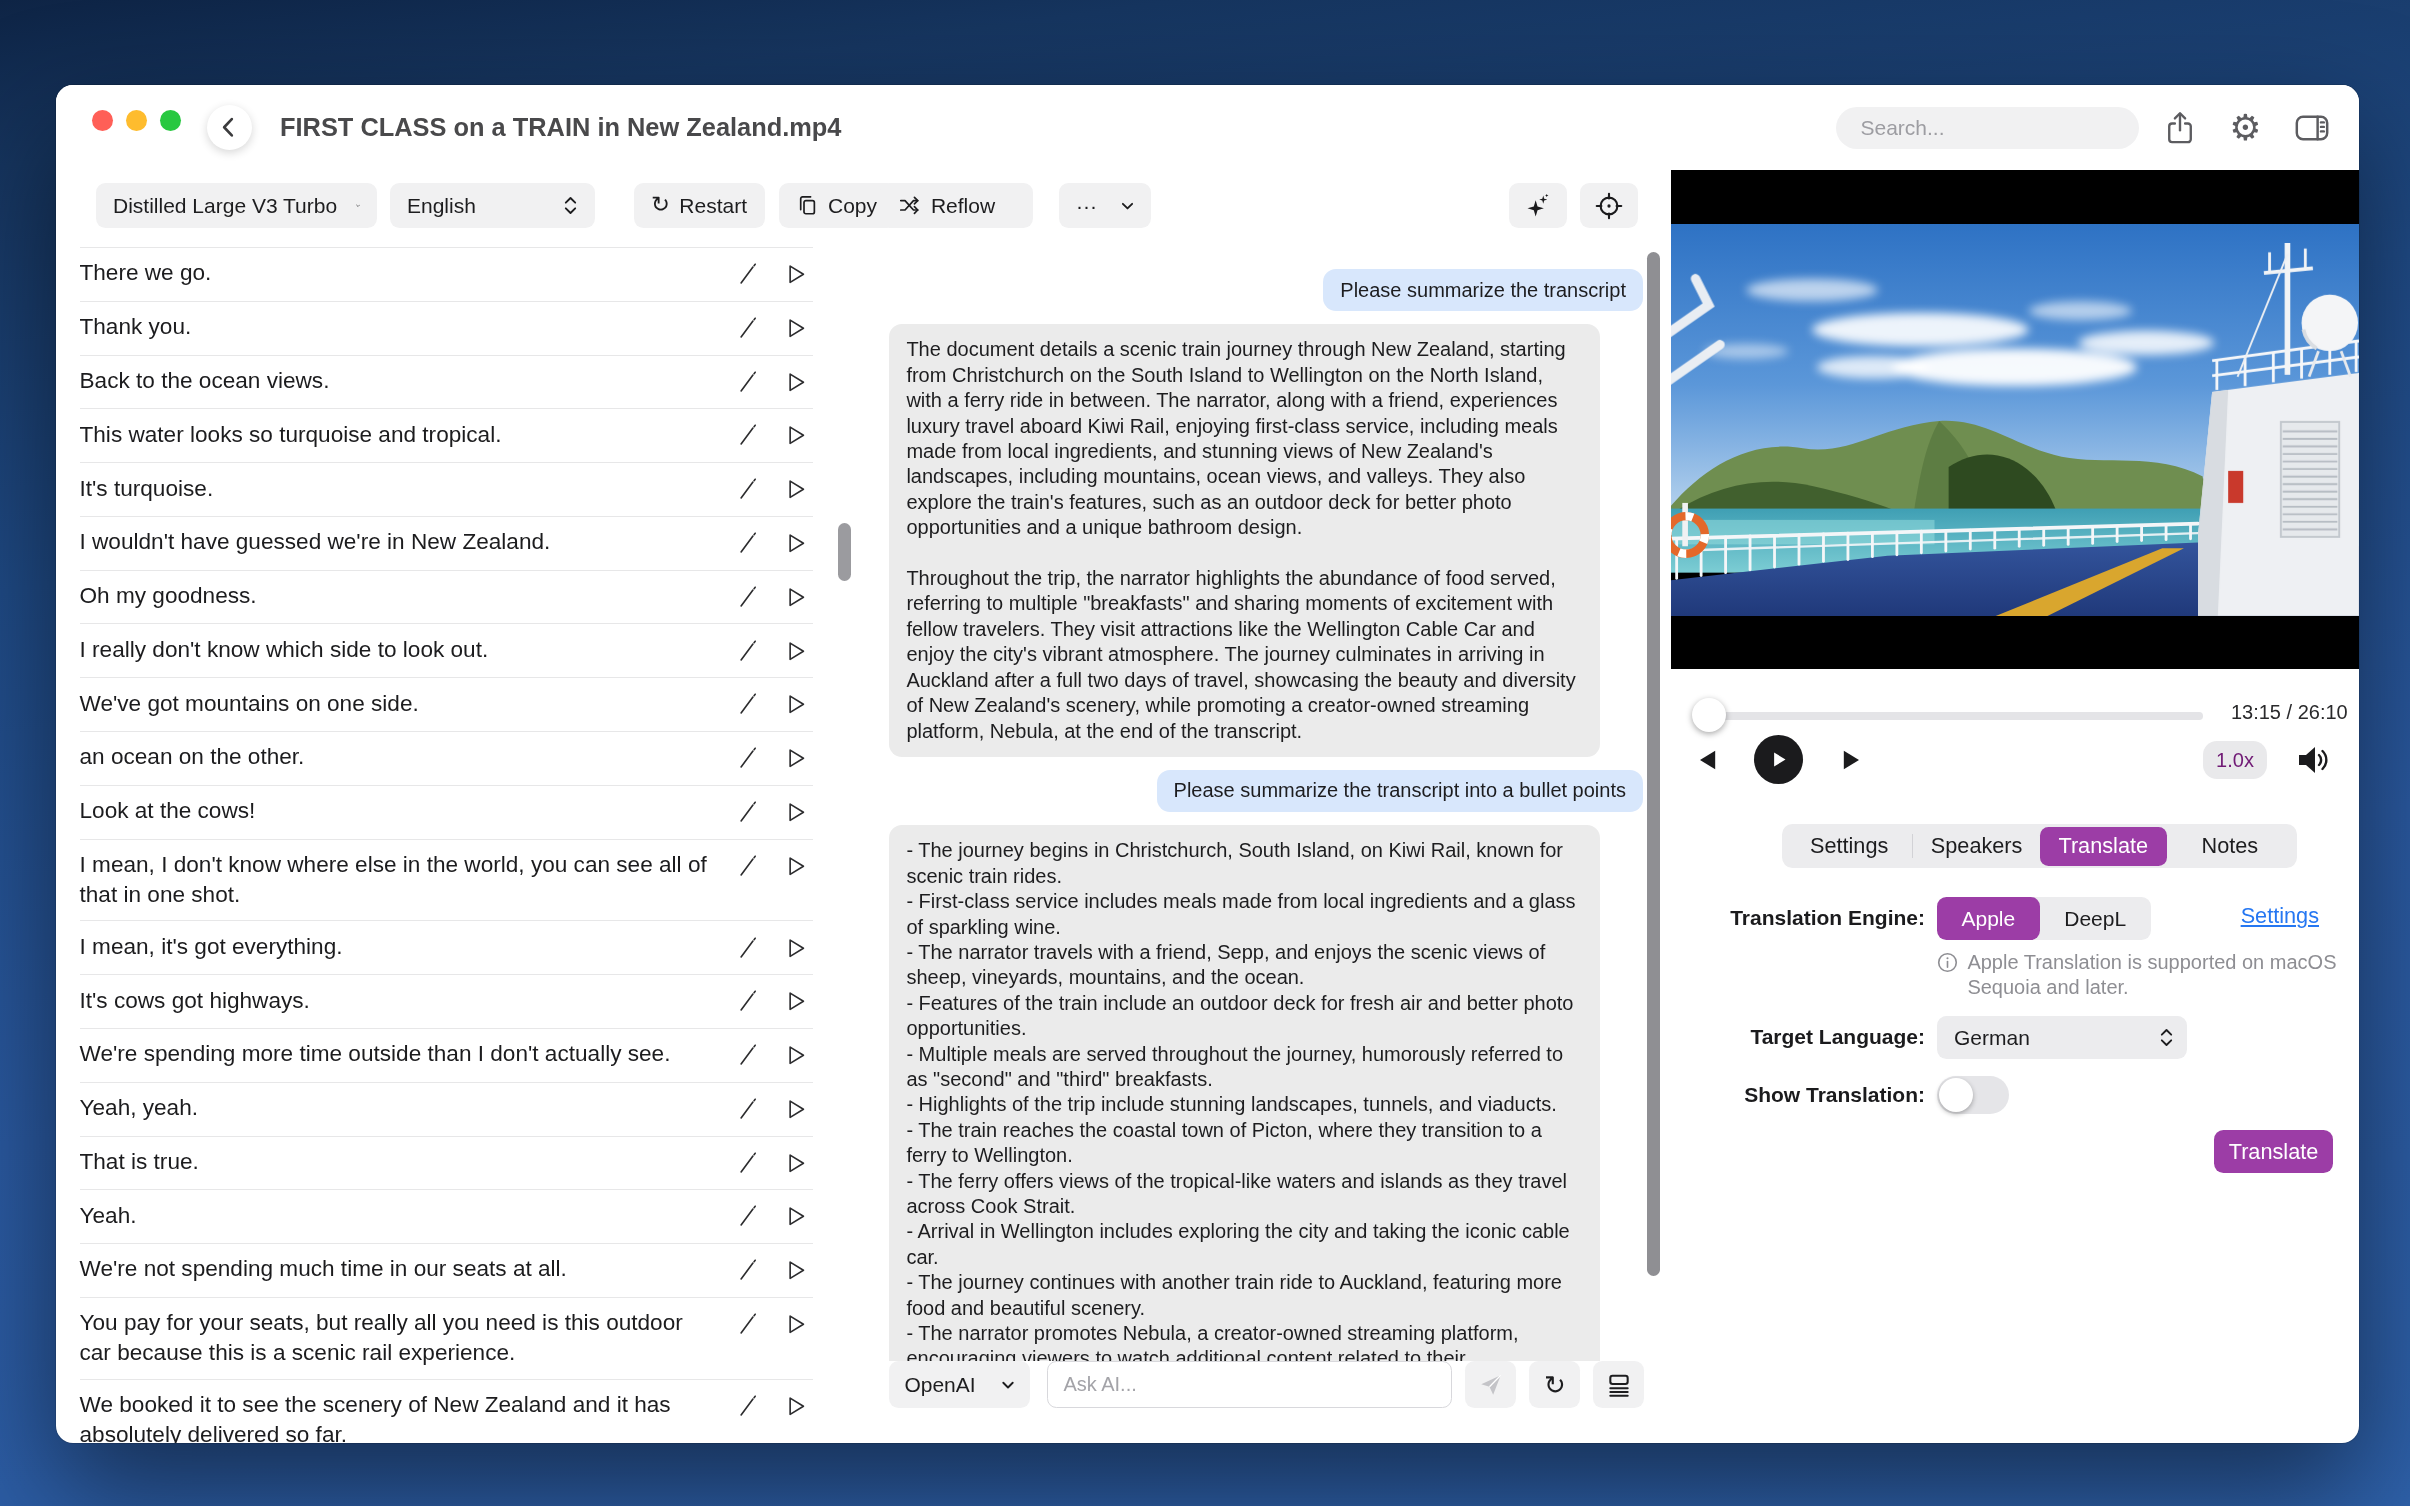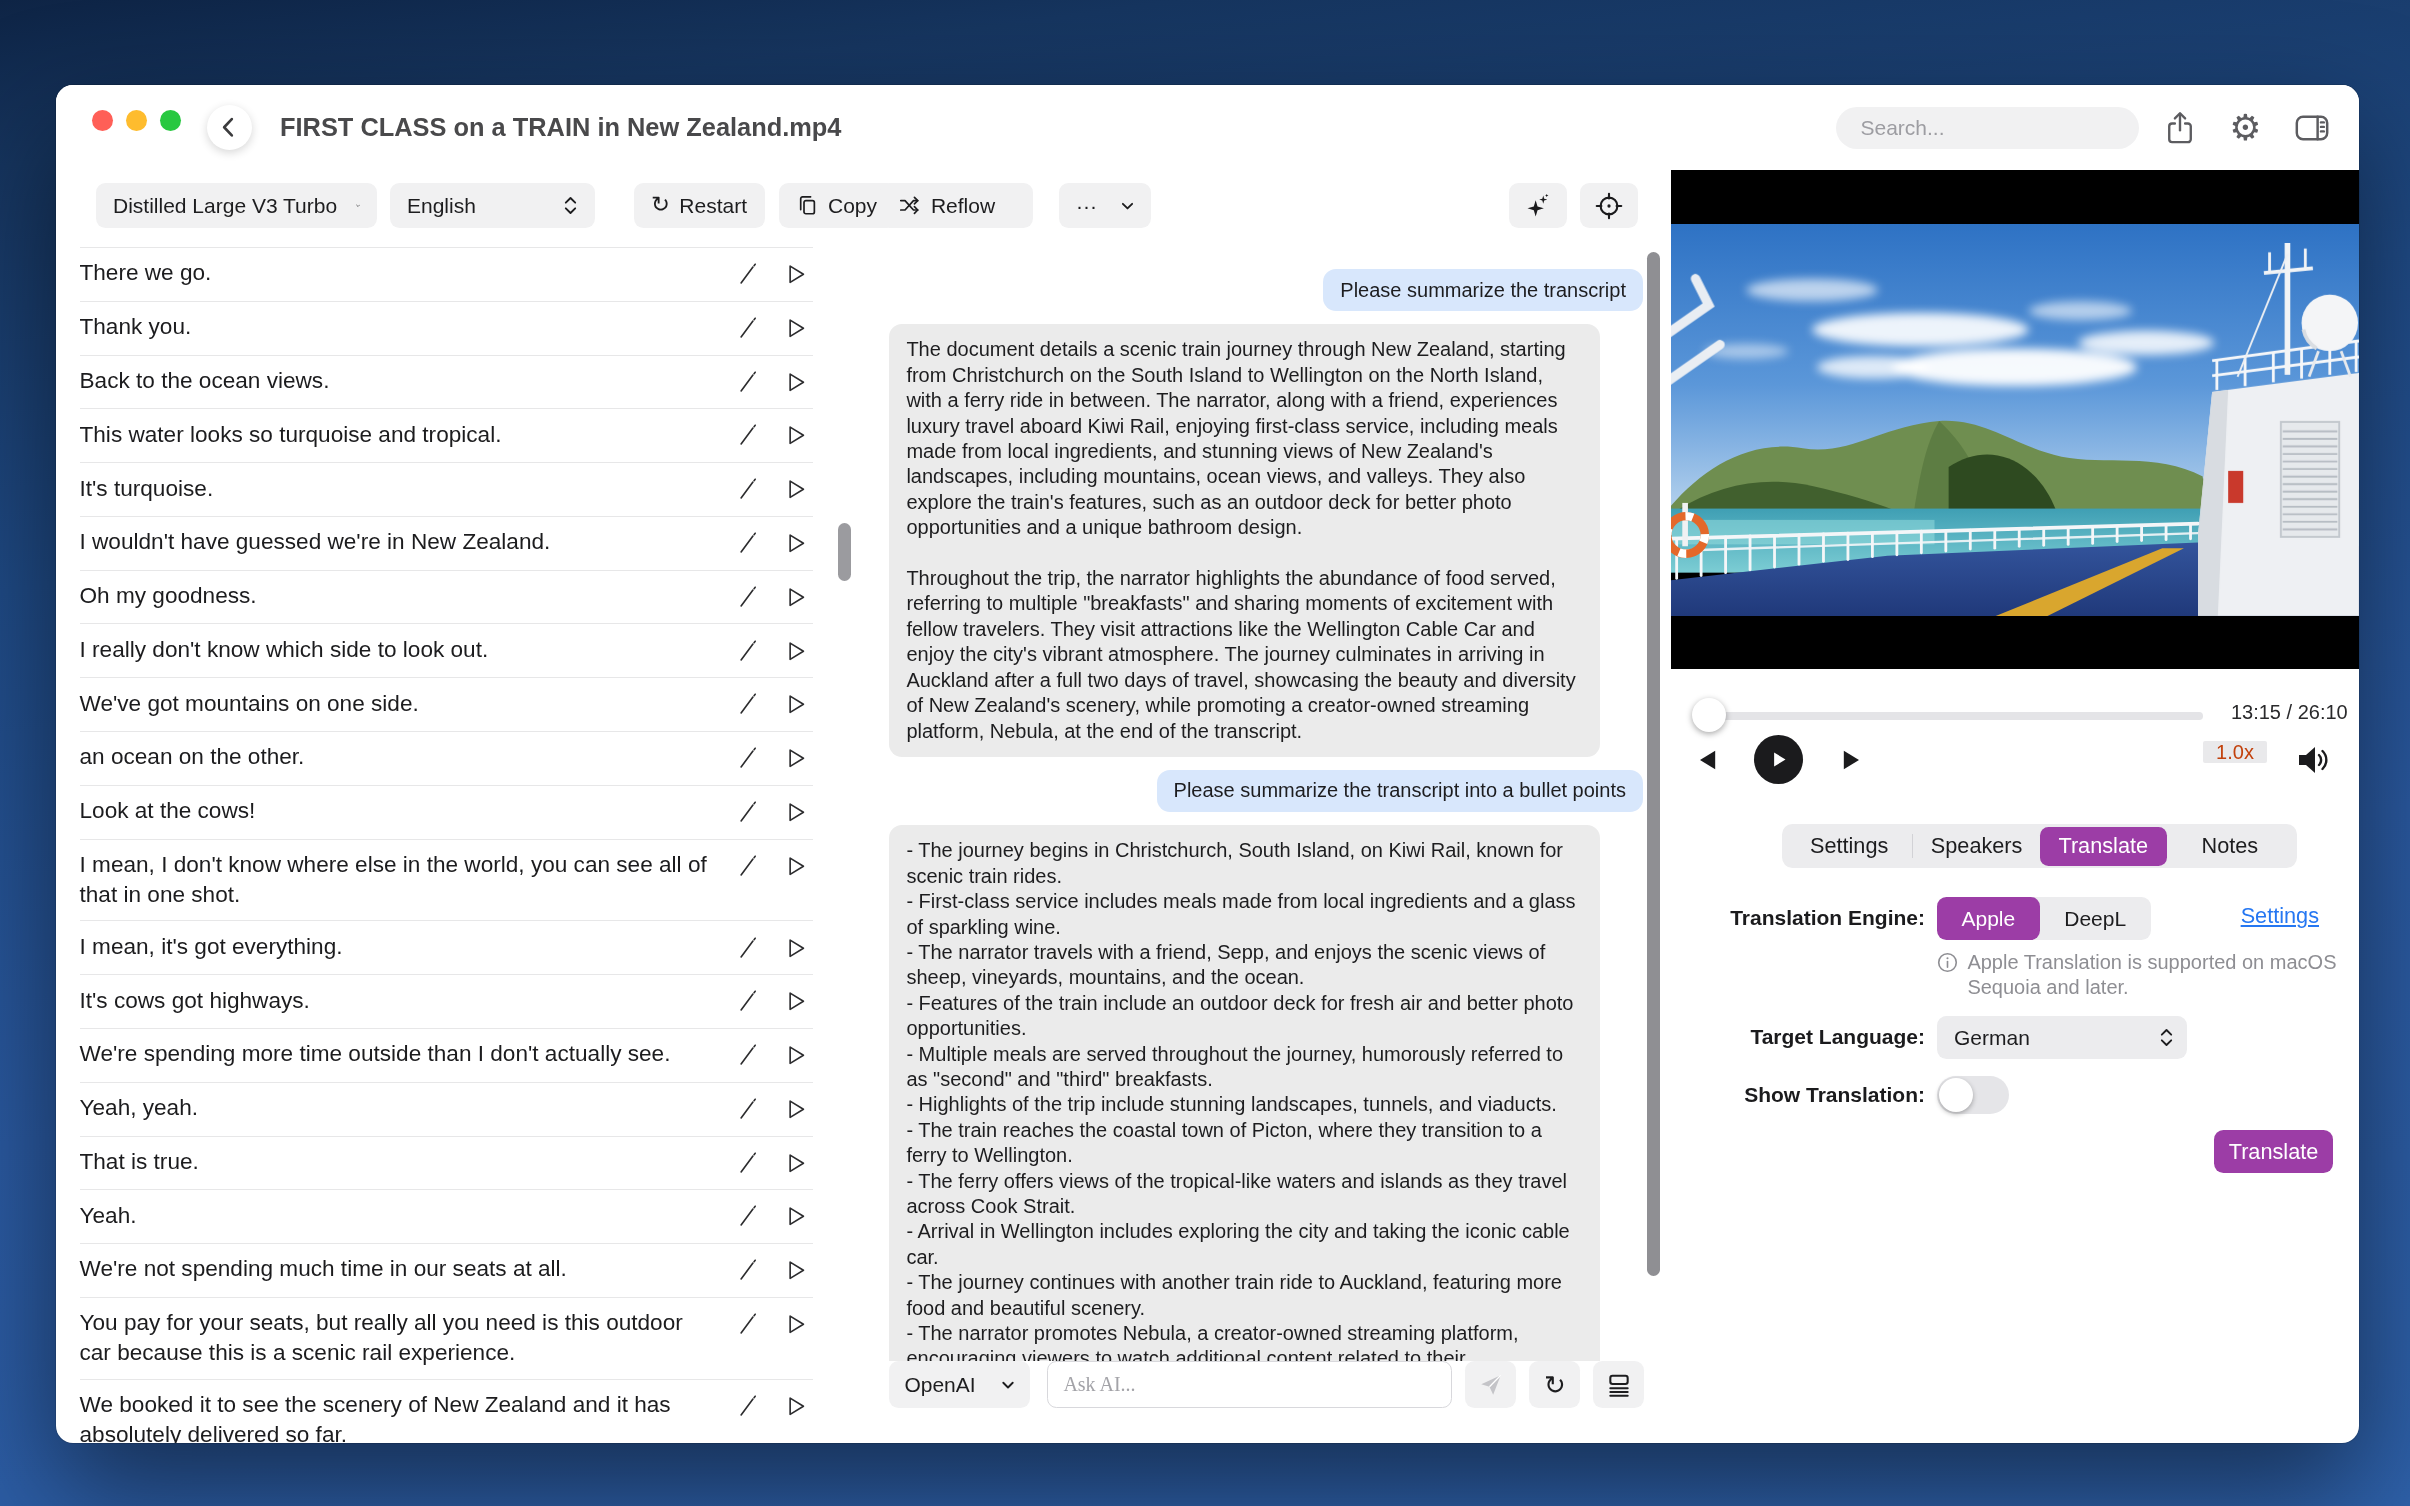--- a/index.html
+++ b/index.html
@@ -50,37 +50,37 @@
   .msg{display:flex;margin-bottom:13px}
   .msg .bubble{font-size:20px;line-height:25.4px;white-space:pre-wrap;border-radius:13px;color:#1d1d1f}
   .msg.user{justify-content:flex-end}
   .msg.user .bubble{background:#d8e7fc;padding:8.5px 17px;max-width:603px}
   .msg.assistant .bubble{background:#ebebeb;padding:13px 17px;width:711px}
   .chat-scrollbar{position:absolute;left:767px;top:11.3px;width:13px;height:1024px;border-radius:6.6px;background:#8f8f93}
   .chat-input-row{position:absolute;left:9.4px;top:1120px;height:47px;display:flex;align-items:center}
   .provider-btn{width:141px;height:47px;background:#f1f1f2;border-radius:9.4px;display:flex;align-items:center;
     justify-content:space-between;padding:0 15px;font-size:21px}
   .ask-input{width:405px;height:47px;margin-left:17px;border:1.4px solid #d8d8dc;border-radius:9.4px;background:#fff;
-    font-size:20px;padding:0 15px;font-family:Liberation Serif, serif;outline:none;color:#1d1d1f}
+    font-size:20px;padding:0 15px;font-family:Liberation Sans, sans-serif;outline:none;color:#1d1d1f}
   .ask-input::placeholder{color:#a3a3a8}
   .chat-ic{width:51px;height:47px;background:#f1f1f2;border-radius:9.4px;display:flex;align-items:center;justify-content:center;margin-left:13px}
   .refresh-glyph{font-size:26px;line-height:1;color:#1d1d1f}
 
   
   .rpanel{position:absolute;left:1615px;top:85px;width:688px;bottom:0}
   .video{position:absolute;top:0;left:0;width:688px;height:499px;background:#000;overflow:hidden}
   .video-scene{position:absolute;left:0;top:54px;width:688px;height:392px}
   .progress-track{position:absolute;left:23.5px;top:542px;width:508px;height:7.5px;border-radius:3.8px;background:#e4e4e7}
   .progress-thumb{position:absolute;left:21px;top:528px;width:34px;height:34px;border-radius:50%;background:#fff;
     box-shadow:0 1.9px 6.6px rgba(0,0,0,.35)}
   .time-label{position:absolute;right:11.3px;top:531px;font-size:20px;color:#2a2a2c}
   .ctl{position:absolute;display:flex;align-items:center;justify-content:center}
   .play-circle{left:83px;top:565px;width:49px;height:49px;border-radius:50%;background:#1b1b1d}
-  .speed-pill{position:absolute;left:532px;top:571px;width:64px;height:22px;border-radius:2px;background:#e9e9eb;
-    display:flex;align-items:center;justify-content:center;font-size:20px;color:#c2410c}
+  .speed-pill{position:absolute;left:532px;top:571px;width:64px;height:38px;border-radius:14px;background:#e9e9eb;
+    display:flex;align-items:center;justify-content:center;font-size:20px;color:#701a75}
   .speaker-btn{left:617px;top:567px;width:47px;height:45px}
 
   .tabs{position:absolute;left:111px;top:654px;width:515px;height:44px;background:#ececee;border-radius:10.4px;
     display:flex;align-items:center;padding:0 3.8px}
   .tab{height:39px;display:flex;align-items:center;justify-content:center;font-size:21.7px;color:#1d1d1f;flex:1;border-radius:8.5px}
   .tab.active{background:var(--accent);color:#fff}
   .tab-div{width:0.9px;height:24.5px;background:#d2d2d6}
 
   .form-label{position:absolute;left:0;width:254px;text-align:right;font-size:21px;font-weight:700;color:#1b1b1d}
   .seg-ctl{position:absolute;left:266px;height:43px;background:#ececee;border-radius:9.4px;display:flex;align-items:center}

